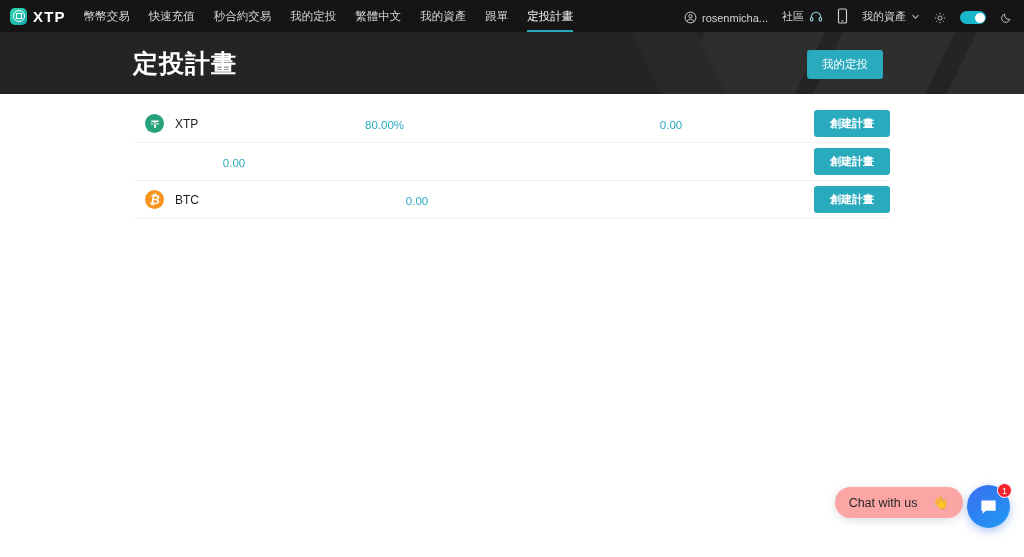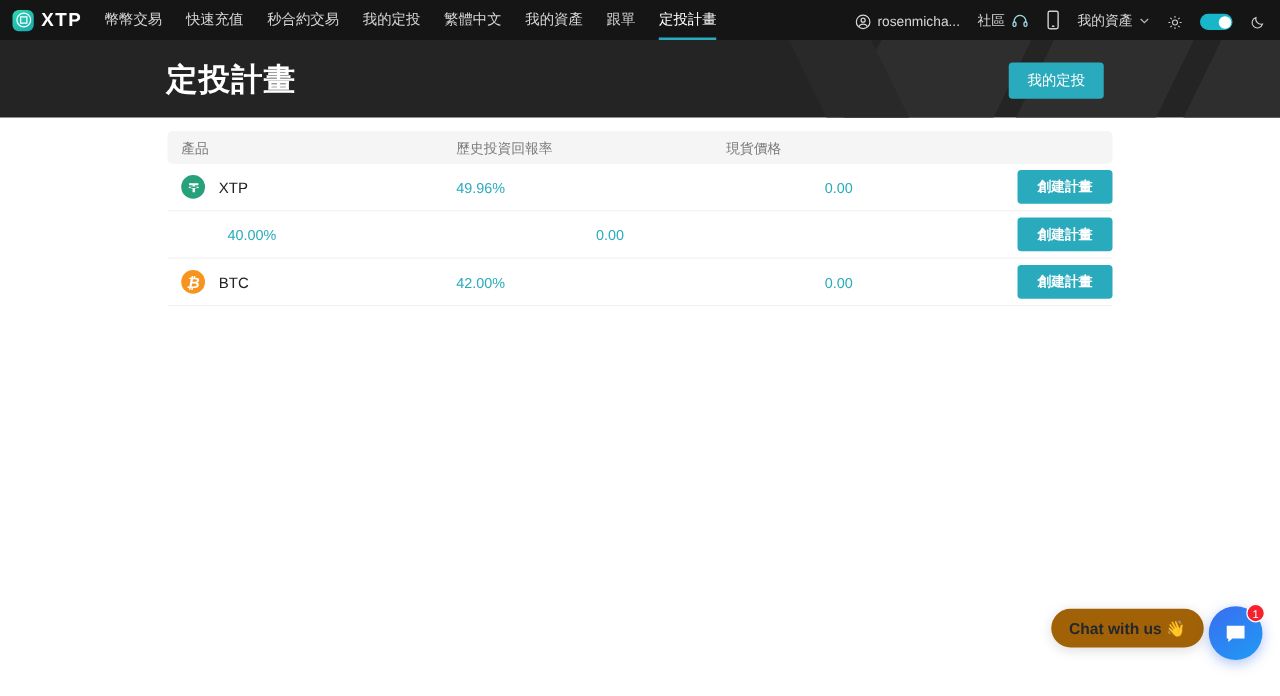--- a/index.html
+++ b/index.html
@@ -111,24 +111,24 @@
   .btn-create {
     background: #2aabbd; color: #ffffff; font-size: 11px;
     border: none; border-radius: 3px; padding: 6px 14px; cursor: pointer;
     min-width: 76px;
     font-weight: bold;
   }
 
   
   .chat-bubble {
     position: absolute; right: 61px; bottom: 39px;
-    background: #a16207; border-radius: 16px;
+    background: #fca5a5; border-radius: 16px;
     box-shadow: 0 2px 10px rgba(0,0,0,0.14);
     padding: 8px 14px; font-size: 12.5px; color: #26272b;
-    display: flex; align-items: center; gap: 4px; cursor: pointer; font-weight: bold;
+    display: flex; align-items: center; gap: 16px; cursor: pointer;
   }
   .chat-fab {
     position: absolute; right: 14px; bottom: 29px;
     width: 43px; height: 43px; border-radius: 50%;
     background: linear-gradient(145deg, #3a6df0 0%, #1f9bf5 100%);
     box-shadow: 0 3px 10px rgba(30,90,220,0.35);
     display: flex; align-items: center; justify-content: center; cursor: pointer;
   }
   .chat-badge {
     position: absolute; top: -2px; right: -2px;
@@ -230,66 +230,54 @@
     <div class="deco-shape" style="width:108px;height:110px;left:962px;top:-24px;transform:skewX(-26deg);"></div>
     <div class="deco-shape" style="width:66px;height:110px;left:646px;top:-24px;transform:skewX(26deg);background:#292929;"></div>
   </div>
   <div class="banner-title">定投計畫</div>
   <button class="banner-btn">我的定投</button>
 </div>
 
 <div class="content">
   <div class="table-wrap">
 
-    <div class="thead">
-      <div class="th col-product">產品</div>
-      <div class="th col-roi">歷史投資回報率</div>
-      <div class="th col-price" style="text-align:left;padding-left:10px;padding-right:0;">現貨價格</div>
-      <div class="th col-action"></div>
-    </div>
 
     <div class="row">
       <div class="col-product">
         <span class="coin coin-usdt">
           <svg width="12" height="12" viewBox="0 0 24 24" fill="#ffffff">
             <path d="M4.5 5h15v3.2h-5.6v1.6c3.7.15 6.5.95 6.5 1.9s-2.8 1.75-6.5 1.9v5.9h-3.8v-5.9c-3.7-.15-6.5-.95-6.5-1.9s2.8-1.75 6.5-1.9V8.2H4.5V5Zm7.5 7.9c3.2 0 5.8-.55 5.8-1.2s-2.6-1.2-5.8-1.2-5.8.55-5.8 1.2 2.6 1.2 5.8 1.2Z"></path>
           </svg>
         </span>
         <span class="sym">XTP</span>
       </div>
       <div class="col-roi">
-        <span class="val-teal">49.96%</span>
+        <span class="val-teal">80.00%</span>
       </div>
       <div class="col-price">
         <span class="val-teal">0.00</span>
       </div>
       <div class="col-action">
         <button class="btn-create">創建計畫</button>
       </div>
     </div>
 
     <div class="row">
-      <div class="col-roi">
-        <span class="val-teal">40.00%</span>
-      </div>
       <div class="col-price">
         <span class="val-teal">0.00</span>
       </div>
       <div class="col-action">
         <button class="btn-create">創建計畫</button>
       </div>
     </div>
 
     <div class="row">
       <div class="col-product">
         <span class="coin coin-btc">₿</span>
         <span class="sym">BTC</span>
-      </div>
-      <div class="col-roi">
-        <span class="val-teal">42.00%</span>
       </div>
       <div class="col-price">
         <span class="val-teal">0.00</span>
       </div>
       <div class="col-action">
         <button class="btn-create">創建計畫</button>
       </div>
     </div>
 
   </div>

